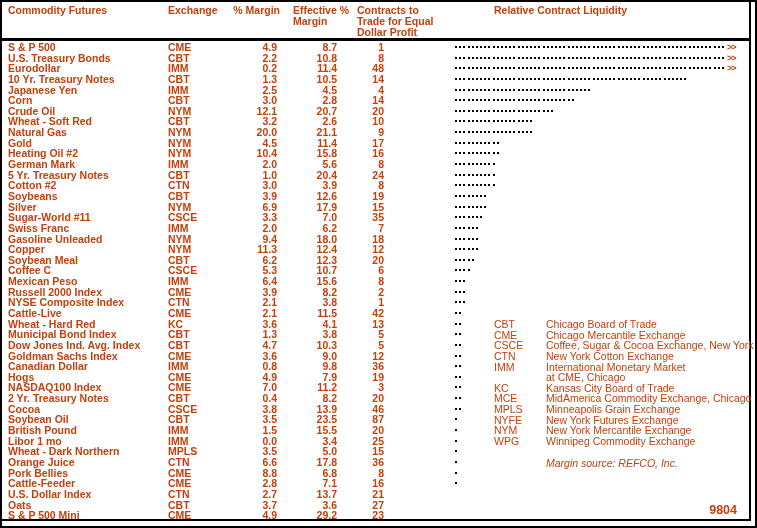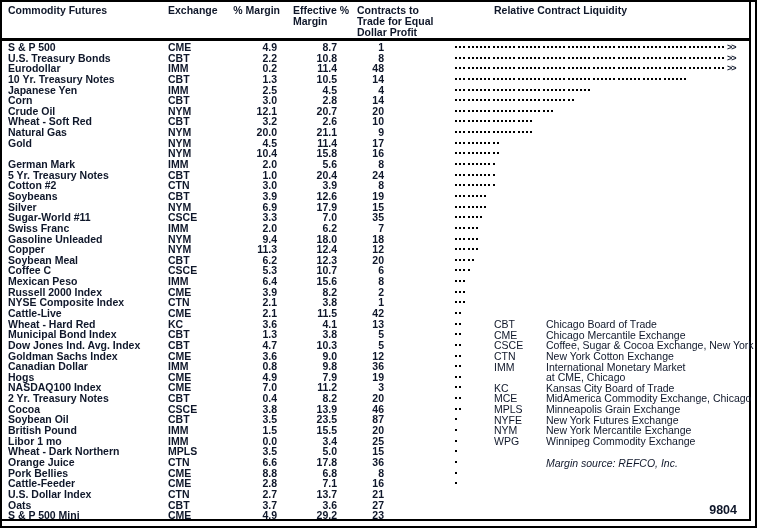--- a/index.html
+++ b/index.html
@@ -3,21 +3,21 @@
 <meta charset="utf-8">
 <style>
   html,body { margin:0; padding:0; background:#fff; }
   .page {
     position:relative;
     width:757px; height:528px;
     box-sizing:border-box;
     background:#fff;
     border:2px solid #000;
     font-family:"Liberation Sans", sans-serif;
-    color:#0f172a;
+    color:#c2410c;
     overflow:hidden;
   }
   .inner-frame {
     position:absolute; left:0; top:0;
     width:747px; height:517px;
     border-right:2px solid #000;
     border-bottom:2px solid #000;
     pointer-events:none;
   }
   .hdr {
@@ -173,20 +173,21 @@
       </div>
       <div class="row" style="top: 95.76px;">
         <div class="cell commodity-cell">Gold</div>
         <div class="cell exchange-cell">NYM</div>
         <div class="cell margin-cell">4.5</div>
         <div class="cell effective-margin-cell">11.4</div>
         <div class="cell contracts-cell">17</div>
         <div class="dotbar" style="width: 45.87px;"></div>
       </div>
       <div class="row" style="top: 106.4px;">
+        <div class="cell commodity-cell">Heating Oil #2</div>
         <div class="cell exchange-cell">NYM</div>
         <div class="cell margin-cell">10.4</div>
         <div class="cell effective-margin-cell">15.8</div>
         <div class="cell contracts-cell">16</div>
         <div class="dotbar" style="width: 45.87px;"></div>
       </div>
       <div class="row" style="top: 117.04px;">
         <div class="cell commodity-cell">German Mark</div>
         <div class="cell exchange-cell">IMM</div>
         <div class="cell margin-cell">2.0</div>

